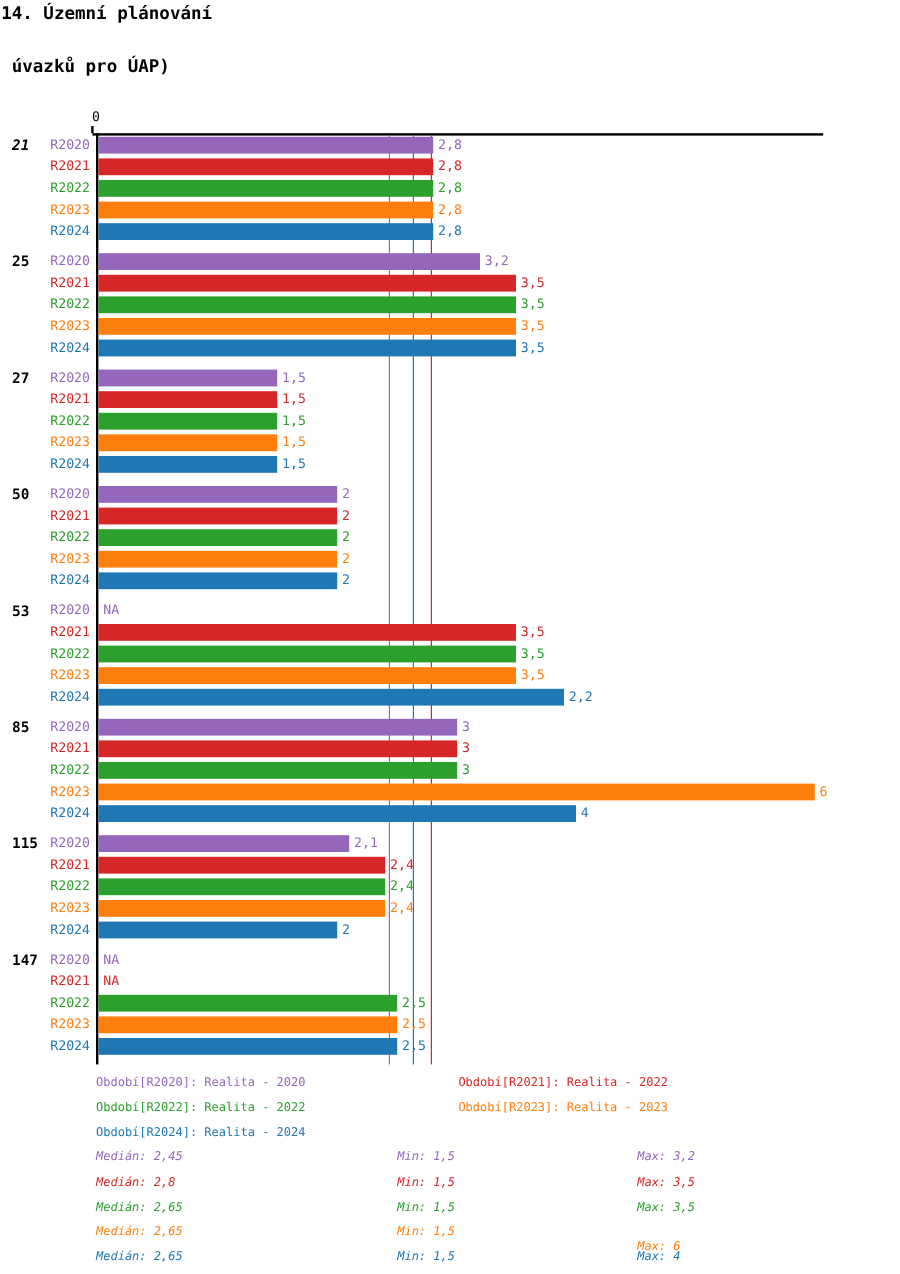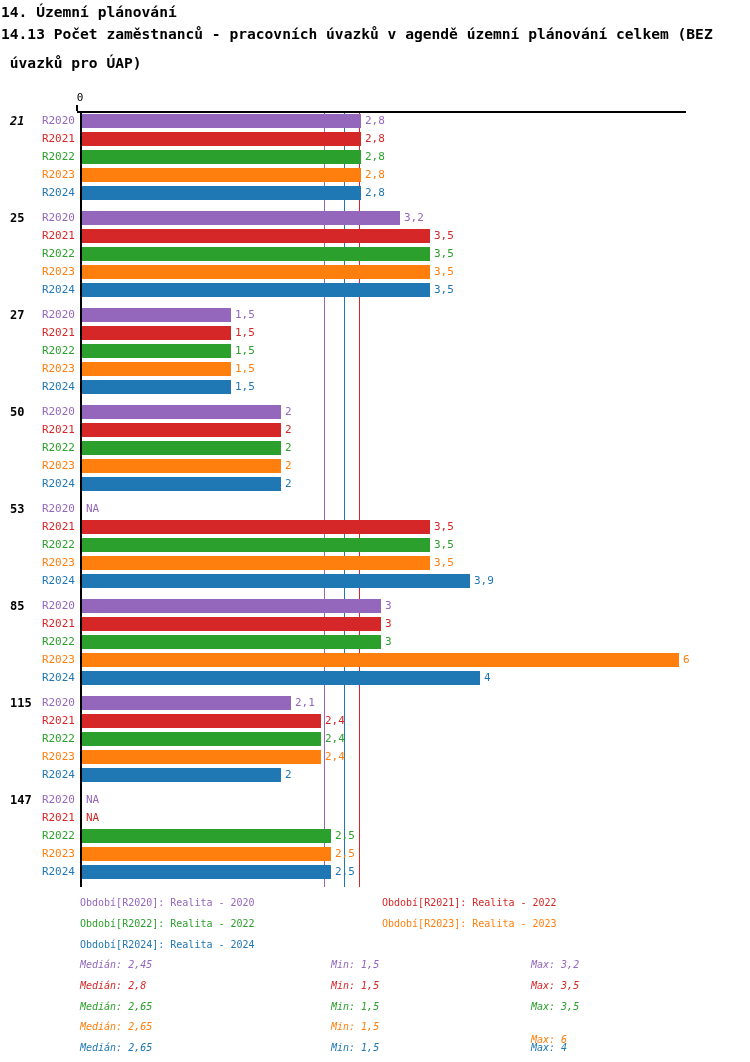--- a/index.html
+++ b/index.html
@@ -23,22 +23,21 @@
   .value-label { position:absolute; font-size:11px; line-height:14px; z-index:3; white-space:pre; }
   .na-label { position:absolute; left:86px; font-size:11px; line-height:14px; z-index:3; }
   .legend-item { position:absolute; font-size:10px; white-space:pre; }
   .stat-item { position:absolute; font-size:10px; white-space:pre;font-style:italic; }
 </style>
 </head>
 <body>
 
 <div class="page">
   <div class="title-line" style="top:3px">14. Územní plánování</div>
-  <div class="title-line" style="top:25px">14.13 Počet zaměstnanců - pracovních úvazků v agendě územní plánování celkem (BEZ</div>
-  <div class="title-line" style="top:54px"> úvazků pro ÚAP)</div>
+  <div class="title-line" style="top:47px"> úvazků pro ÚAP)</div>
 
   <div>
     <span class="zero-label">0</span>
     <div class="zero-tick"></div>
     <div class="x-axis"></div>
     <div class="y-axis"></div>
     <div id="ref-lines">
         <div class="ref-line" style="left: 324px; background: rgb(148, 103, 189);"></div>
         <div class="ref-line" style="left: 344px; background: rgb(31, 119, 180);"></div>
         <div class="ref-line" style="left: 359px; background: rgb(214, 39, 40);"></div>
@@ -115,21 +114,21 @@
         <div class="bar" style="top: 520px; left: 82px; width: 348px; background: rgb(214, 39, 40);"></div>
         <div class="value-label" style="top: 520px; left: 434px; color: rgb(214, 39, 40);">3,5</div>
         <div class="series-label" style="top: 538px; color: rgb(44, 160, 44);">R2022</div>
         <div class="bar" style="top: 538px; left: 82px; width: 348px; background: rgb(44, 160, 44);"></div>
         <div class="value-label" style="top: 538px; left: 434px; color: rgb(44, 160, 44);">3,5</div>
         <div class="series-label" style="top: 556px; color: rgb(255, 127, 14);">R2023</div>
         <div class="bar" style="top: 556px; left: 82px; width: 348px; background: rgb(255, 127, 14);"></div>
         <div class="value-label" style="top: 556px; left: 434px; color: rgb(255, 127, 14);">3,5</div>
         <div class="series-label" style="top: 574px; color: rgb(31, 119, 180);">R2024</div>
         <div class="bar" style="top: 574px; left: 82px; width: 388px; background: rgb(31, 119, 180);"></div>
-        <div class="value-label" style="top: 574px; left: 474px; color: rgb(31, 119, 180);">3,9</div>
+        <div class="value-label" style="top: 574px; left: 474px; color: rgb(31, 119, 180);">2,2</div>
         <div class="group-label" style="top: 599px;">85</div>
         <div class="series-label" style="top: 599px; color: rgb(148, 103, 189);">R2020</div>
         <div class="bar" style="top: 599px; left: 82px; width: 299px; background: rgb(148, 103, 189);"></div>
         <div class="value-label" style="top: 599px; left: 385px; color: rgb(148, 103, 189);">3</div>
         <div class="series-label" style="top: 617px; color: rgb(214, 39, 40);">R2021</div>
         <div class="bar" style="top: 617px; left: 82px; width: 299px; background: rgb(214, 39, 40);"></div>
         <div class="value-label" style="top: 617px; left: 385px; color: rgb(214, 39, 40);">3</div>
         <div class="series-label" style="top: 635px; color: rgb(44, 160, 44);">R2022</div>
         <div class="bar" style="top: 635px; left: 82px; width: 299px; background: rgb(44, 160, 44);"></div>
         <div class="value-label" style="top: 635px; left: 385px; color: rgb(44, 160, 44);">3</div>

